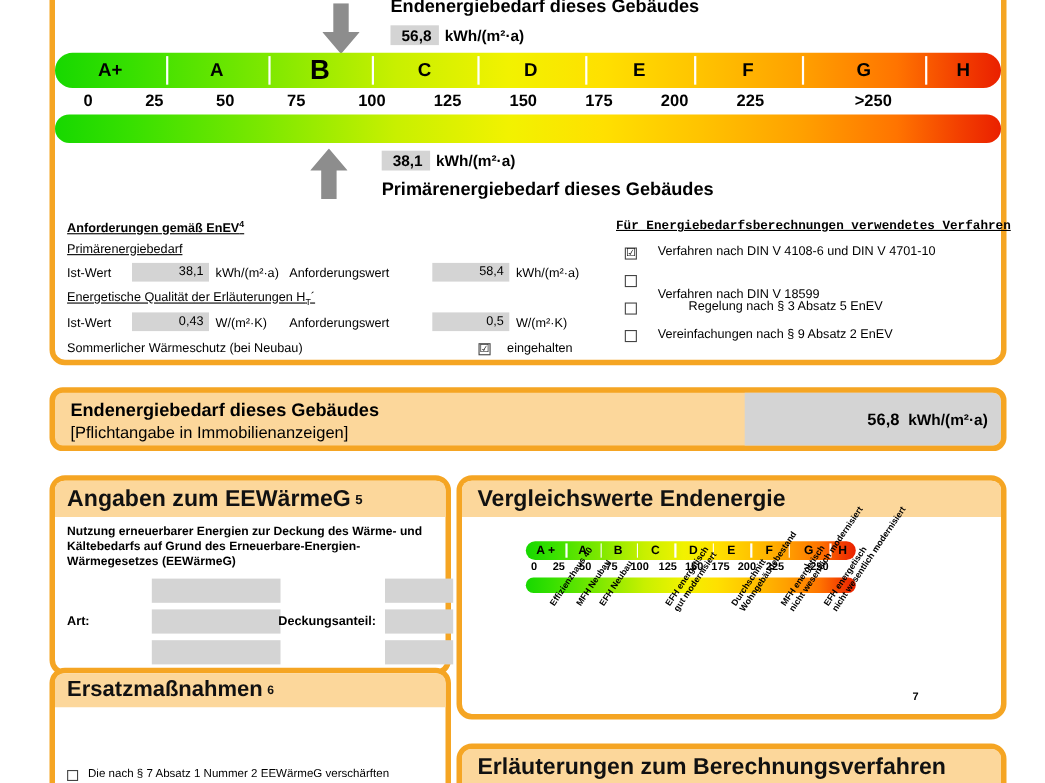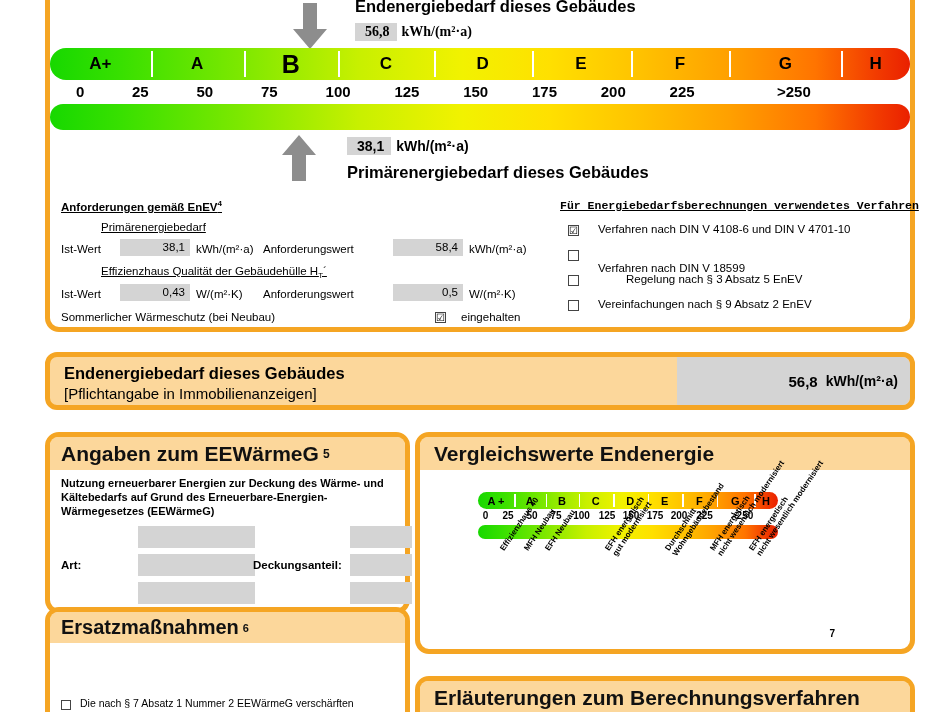--- a/index.html
+++ b/index.html
@@ -88,21 +88,21 @@
     transform: translateX(-50%);
   }
 
   
   .sec-title {
     position:absolute; font-size:11.5px; font-weight:bold;
     text-decoration:underline; white-space:nowrap;
   }
   .sub-title {
     position:absolute; font-size:11.5px;
-    text-decoration:underline; white-space:nowrap;margin-left:40px;
+    text-decoration:underline; white-space:nowrap;
   }
   .lbl { position:absolute; font-size:11.5px; white-space:nowrap; }
   .greybox {
     position:absolute; background:#d4d4d4;
     font-size:11.5px; text-align:right;
     padding-right:5px; line-height:1;
     display:flex; align-items:center; justify-content:flex-end;
   }
   .chk {
     position:absolute; width:11px; height:11px;
@@ -193,21 +193,21 @@
 <body>
 
 <div class="panel" id="top-panel">
 
   <div class="arrow-down" style="left:243px; top:118px;">
     <svg width="34" height="46" viewBox="0 0 34 46">
       <polygon points="10,0 24,0 24,26 34,26 17,46 0,26 10,26" fill="#8d8d8d"></polygon>
     </svg>
   </div>
 
-  <div class="valchip" style="left:305px; top:138px;font-family:Liberation Serif, serif;">
+  <div class="valchip" style="left:305px; top:138px;">
     <span class="num">56,8</span><span class="unit">kWh/(m²·a)</span>
   </div>
   <div class="bigtitle" style="left:305px; top:112px;">Endenergiebedarf dieses Gebäudes</div>
 
   <div class="scale-wrap" style="left:0px; top:163px; width:860px; height:68px;">
 
     <div class="scale-band band-top" style="top:0px; height:32px;">
       <div class="grade-row" id="grade-row-main">
           <div class="grade" style="left: 0%; width: 11.7%; font-size: 17px;">
             <span>A+</span>
@@ -282,21 +282,21 @@
   <div class="sub-title" style="left:11px; top:336px;">Primärenergiebedarf</div>
 
   <div class="lbl" style="left:11px; top:358px;">Ist-Wert</div>
   <div class="greybox" style="left:70px; top:354px; width:70px; height:17px;">38,1</div>
   <div class="lbl" style="left:146px; top:358px;">kWh/(m²·a)</div>
   <div class="lbl" style="left:213px; top:358px;">Anforderungswert</div>
   <div class="greybox" style="left:343px; top:354px; width:70px; height:17px;">58,4</div>
   <div class="lbl" style="left:419px; top:358px;">kWh/(m²·a)</div>
 
   <div class="sub-title" style="left:11px; top:380px;">
-    <span>Effizienzhaus Qualität der Gebäudehülle H</span><sub style="font-size:8px;">T</sub><span>´</span>
+    <span>Energetische Qualität der Erläuterungen H</span><sub style="font-size:8px;">T</sub><span>´</span>
   </div>
 
   <div class="lbl" style="left:11px; top:403px;">Ist-Wert</div>
   <div class="greybox" style="left:70px; top:399px; width:70px; height:17px;">0,43</div>
   <div class="lbl" style="left:146px; top:403px;">W/(m²·K)</div>
   <div class="lbl" style="left:213px; top:403px;">Anforderungswert</div>
   <div class="greybox" style="left:343px; top:399px; width:70px; height:17px;">0,5</div>
   <div class="lbl" style="left:419px; top:403px;">W/(m²·K)</div>
 
   <div class="lbl" style="left:11px; top:426px;">Sommerlicher Wärmeschutz (bei Neubau)</div>

